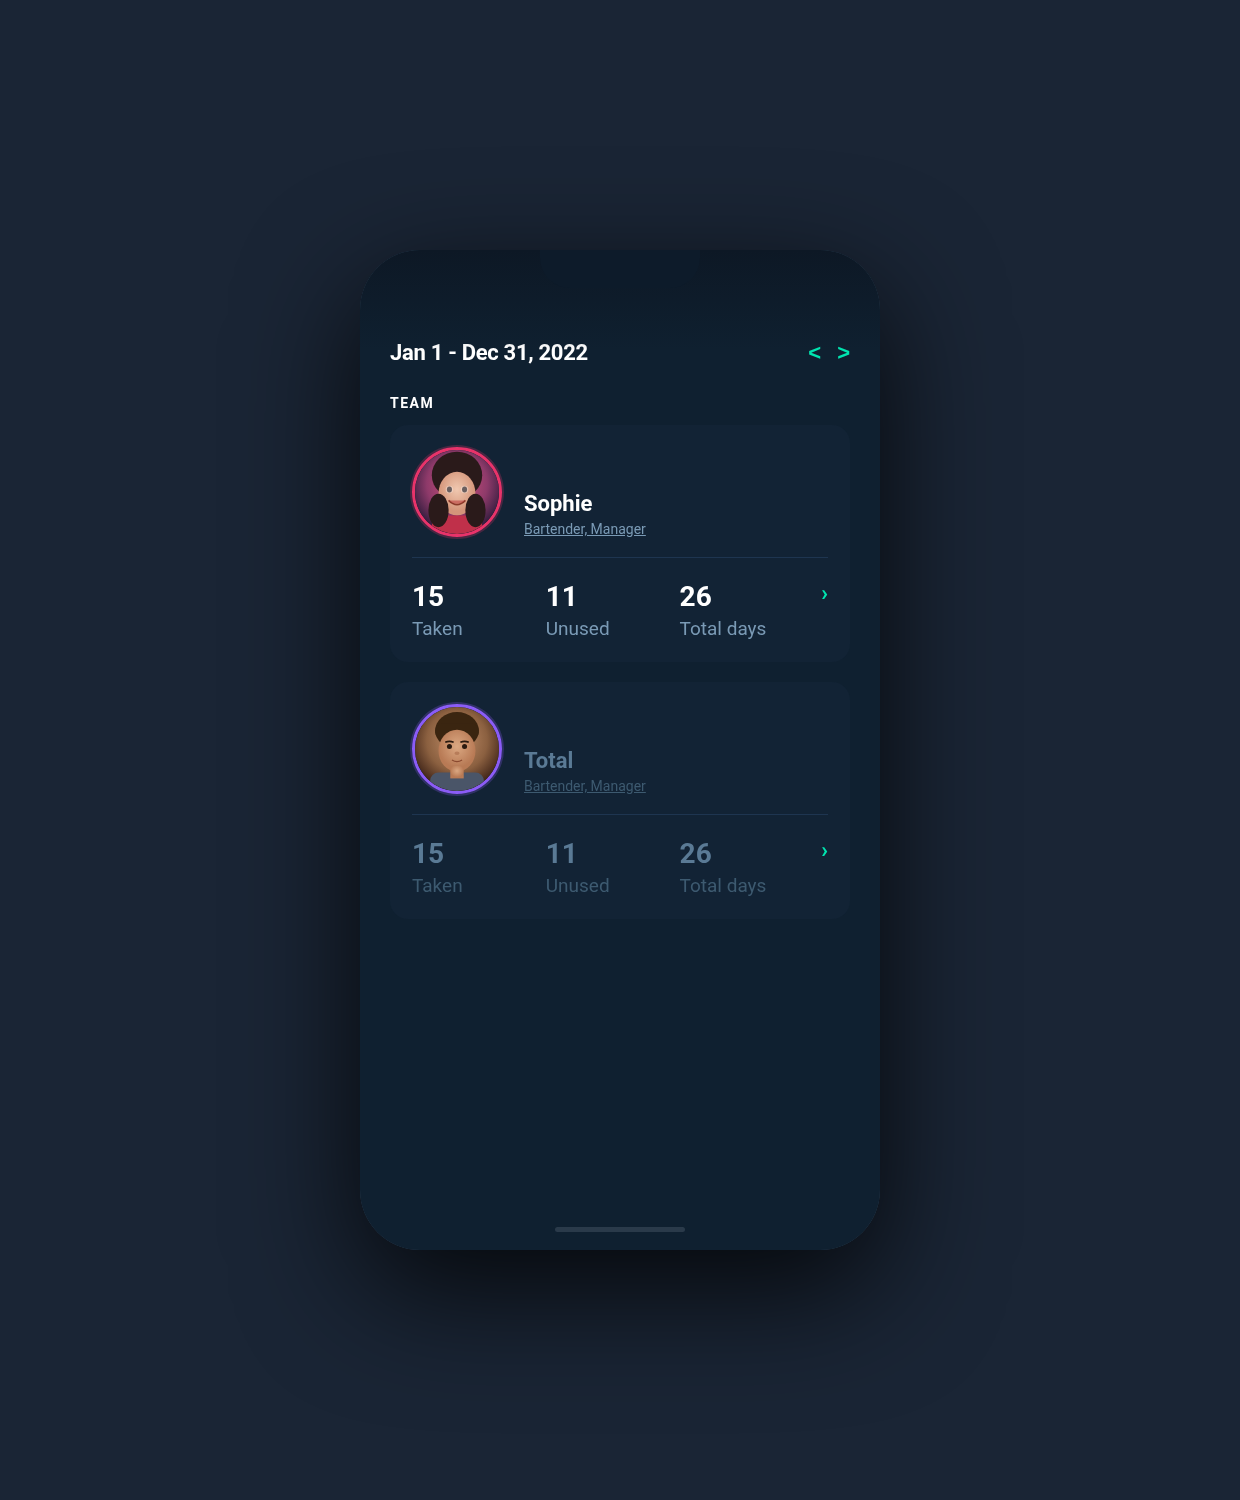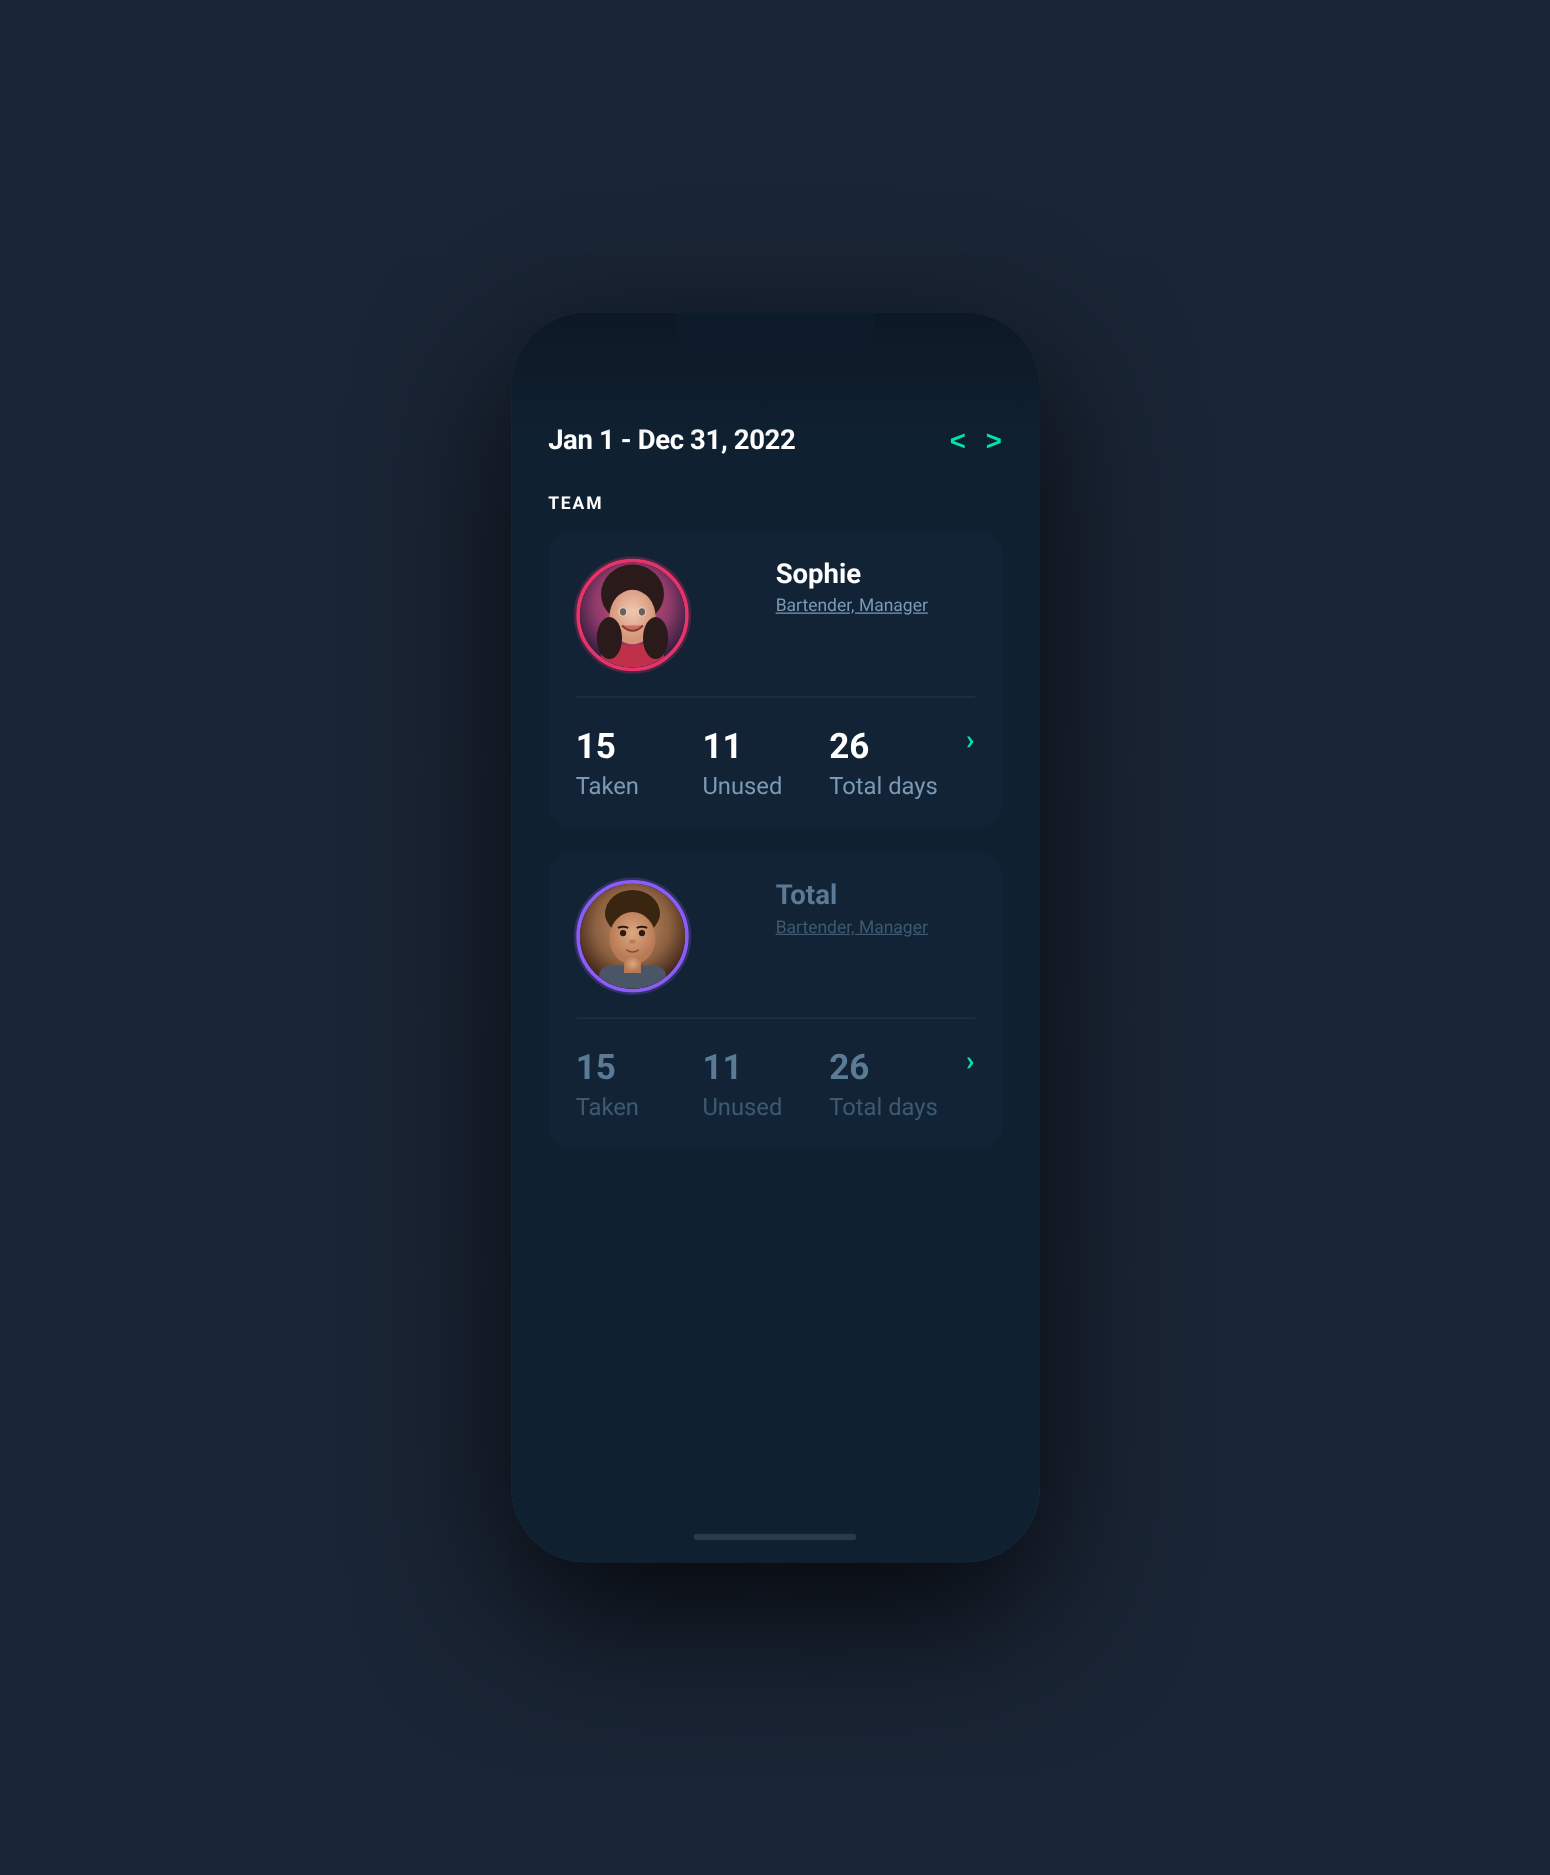--- a/index.html
+++ b/index.html
@@ -7,21 +7,21 @@
     body {
       background: #1a2535;
       display: flex;
       justify-content: center;
       align-items: center;
       min-height: 100vh;
       font-family: -apple-system, BlinkMacSystemFont, 'Segoe UI', Roboto, sans-serif;
     }
 
     .phone-frame {
-      width: 423px;
+      width: 520px;
       height: 1000px;
       background: #0d1b2a;
       border-radius: 60px;
       position: relative;
       box-shadow: 0 40px 120px rgba(0,0,0,0.8), inset 0 0 0 2px #2a3a4a;
       overflow: hidden;
     }
 
     
     .phone-notch {
@@ -93,23 +93,22 @@
     
     .team-card {
       background: #122335;
       border-radius: 18px;
       overflow: hidden;
       margin-bottom: 20px;
     }
 
     .member-header {
       display: flex;
-      align-items: flex-start;
+      align-items: flex-end;
       padding: 22px 22px 20px;
-      gap: 48px;
     }
 
     .avatar-wrapper {
       width: 90px;
       height: 90px;
       border-radius: 50%;
       margin-right: 22px;
       flex-shrink: 0;
       overflow: hidden;
       position: relative;

